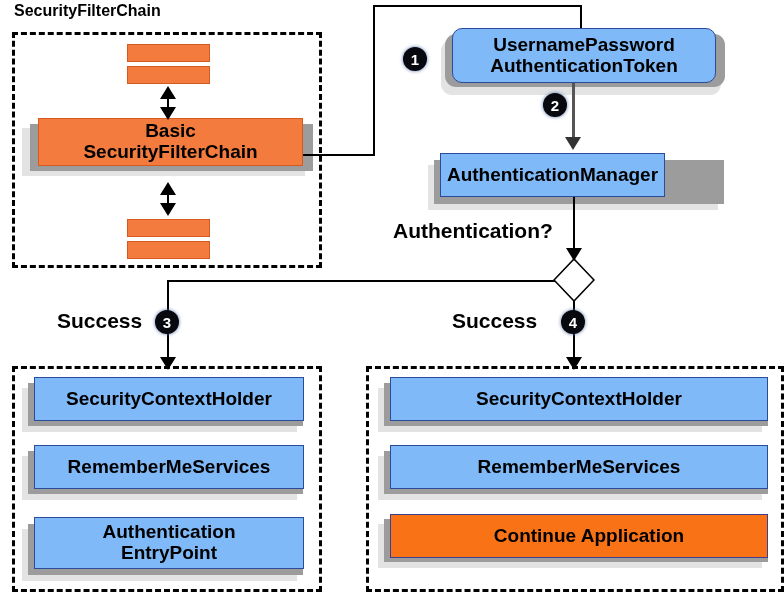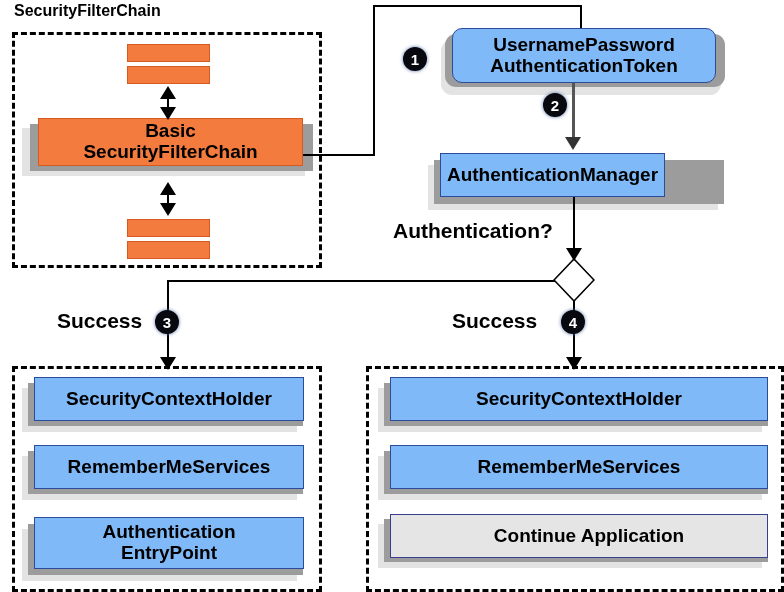--- a/index.html
+++ b/index.html
@@ -52,21 +52,21 @@
   }
   .node.blue {
     background: #7FB9F7;
     border: 1.5px solid #2C4B9B;
   }
   .node.orange {
     background: #F47B3E;
     border: 1.5px solid #D65A1F;
   }
   .node.tan {
-    background: #e5e5e5;
+    background: #f97316;
     border: 1.5px solid #3A3F8F;
     padding-left: 20px;
   }
   .node.rounded {
     border-radius: 11px;
   }
 
   
   .shadow-dark {
     position: absolute;

